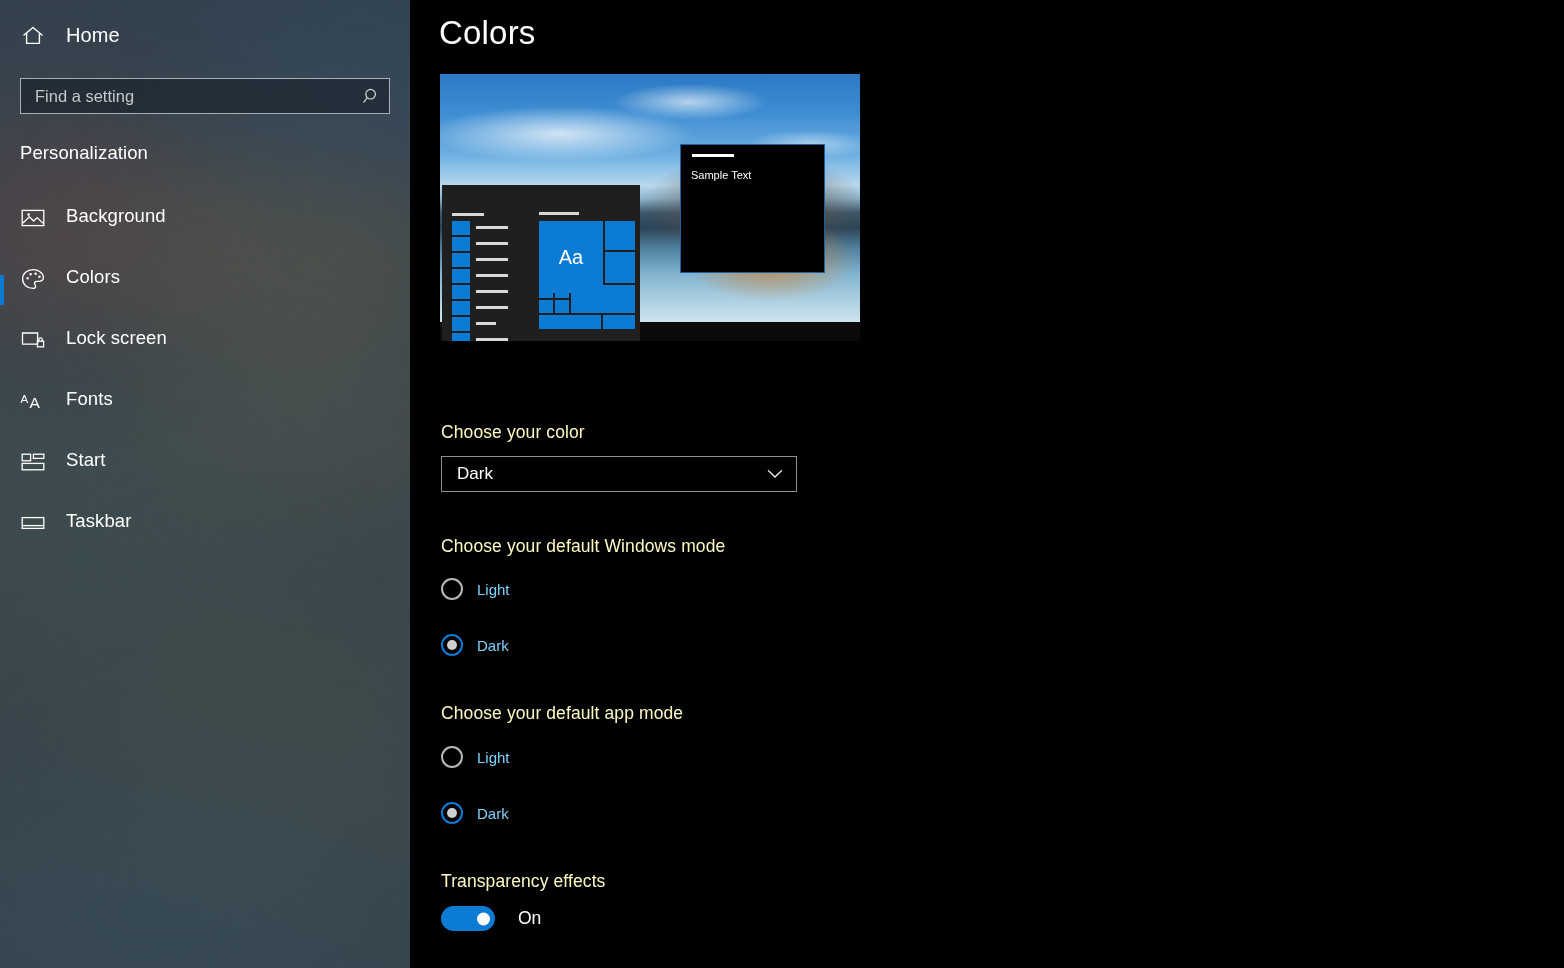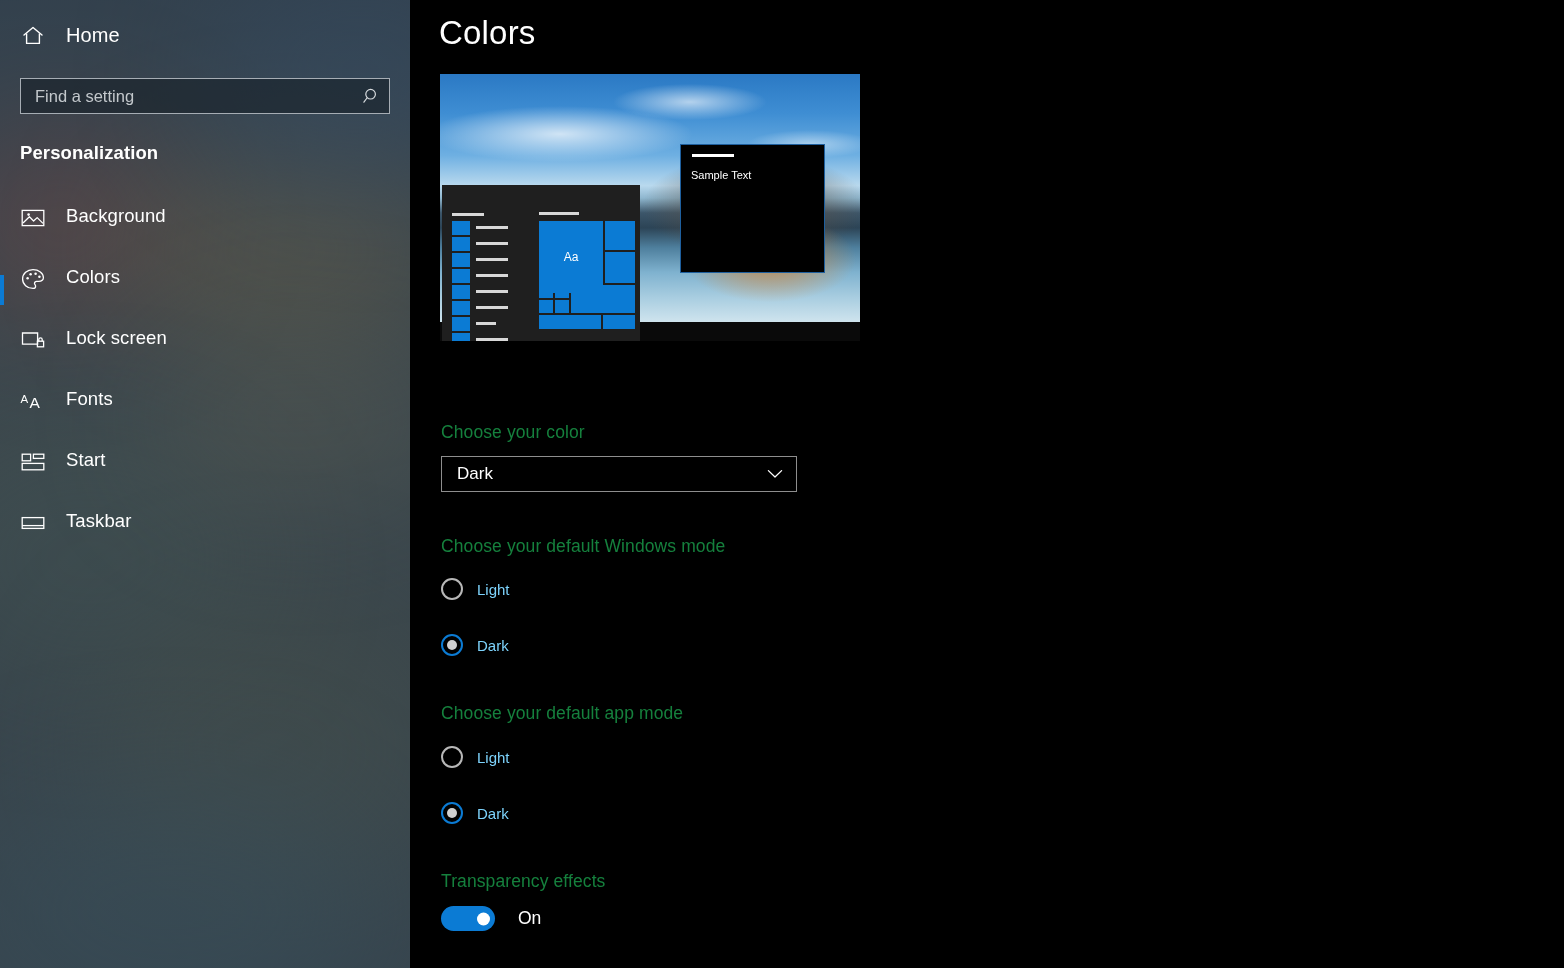--- a/index.html
+++ b/index.html
@@ -48,21 +48,21 @@
     flex: 1; background: transparent; border: 0; outline: none;
     color: #ffffff; font-size: 16.5px; font-family: inherit;
     padding: 0 10px 0 14px;
   }
   #search-input::placeholder { color: #c3c8cc; opacity: 1; }
   #search-icon { width: 34px; height: 34px; display:flex; align-items:center; justify-content:center; cursor: pointer;}
 
   
   #category-title {
     position: absolute; left: 20px; top: 142px;
-    font-size: 18.5px; font-weight: 700; color: #ffffff; letter-spacing: .1px;
+    font-size: 18.5px; font-weight: 400; color: #ffffff; letter-spacing: .1px;
   }
 
   
   #nav-list { position: absolute; left: 0; top: 205px; width: 410px; }
   .nav-item {
     position: relative; height: 48px; width: 410px;
     display: flex; padding-left: 20px; cursor: pointer;
     margin-bottom: 13px;
   }
   .nav-item .sel-bar {
@@ -108,35 +108,35 @@
     position: absolute; left: 2px; top: 111px; width: 198px; height: 156px;
     background: #1f1f1f;
   }
   #start-mock .side-hdr { position:absolute; left:10px; top:28px; width:32px; height:3px; background:#d8d8d8;}
   #start-mock .app-row { position:absolute; left:10px; width:18px; height:14px; background:#0b7bd4; }
   #start-mock .app-line { position:absolute; left:34px; height:3px; background:#d8d8d8; }
   #start-mock .grp-hdr { position:absolute; left:97px; top:27px; width:40px; height:3px; background:#d8d8d8; }
   #start-mock .tile { position:absolute; background:#0b7bd4; }
   #start-mock .tile-aa {
     left:97px; top:36px; width:64px; height:72px;
-    color:#ffffff; font-size:12px; display:flex; align-items:center; justify-content:center;
+    color:#ffffff; font-size:20px; display:flex; align-items:center; justify-content:center;
   }
   
   #sample-window {
     position: absolute; left: 240px; top: 70px; width: 145px; height: 129px;
     background: #000000; border: 1px solid #1e5f9e;
   }
   #sample-window .title-line { position:absolute; left:11px; top:9px; width:42px; height:3px; background:#ffffff; }
   #sample-window .sample-text {
     position:absolute; left:10px; top:24px; color:#ffffff; font-size:11px; font-weight:400;
   }
 
   
   .section-label {
-    position: absolute; color: #15803d; font-size: 17.5px; letter-spacing: .1px;
+    position: absolute; color: #fef9c3; font-size: 17.5px; letter-spacing: .1px;
   }
   #color-dropdown {
     position: absolute; left: 31px; top: 398px; width: 356px; height: 36px;
     border: 1px solid #8e8e8e; background: #000000;
     display: flex; align-items: center; justify-content: space-between;
     padding: 0 12px 0 15px; cursor: pointer;
   }
   #color-dropdown .val { color: #ffffff; font-size: 17px; }
   #color-dropdown .chev { width: 18px; height: 18px; display:flex; align-items:center; justify-content:center;}
 

